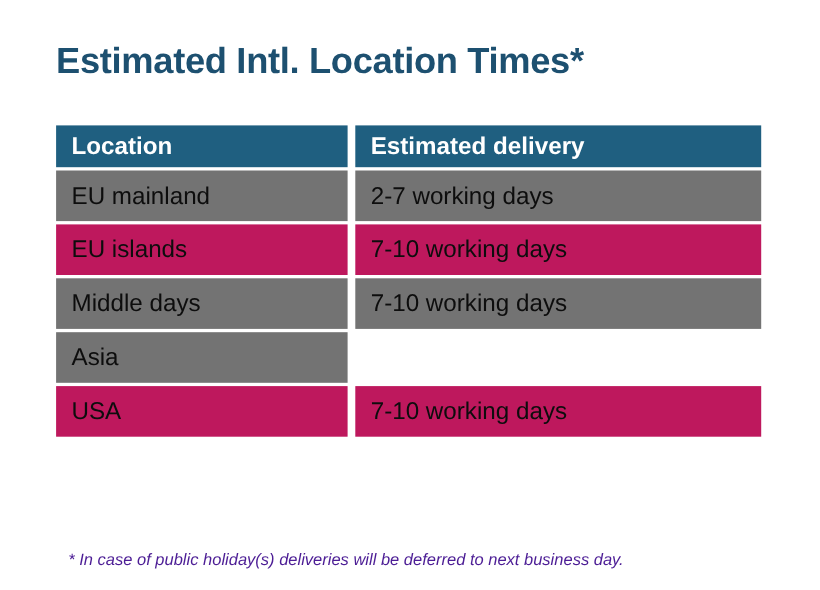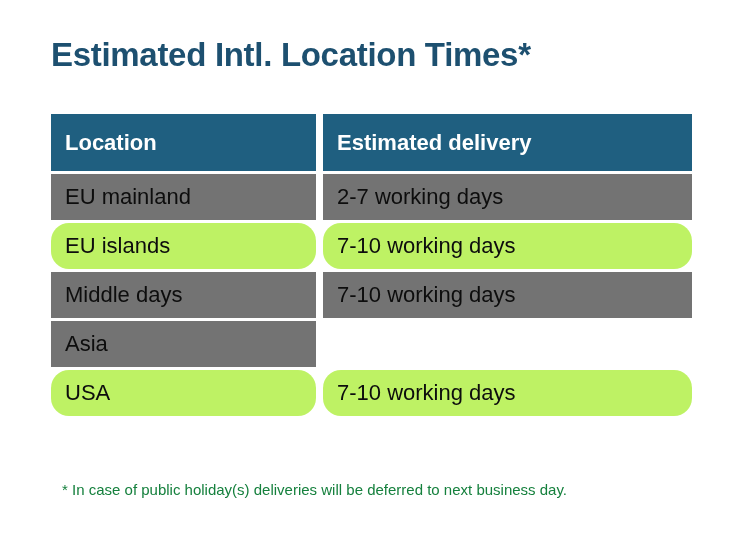--- a/index.html
+++ b/index.html
@@ -54,37 +54,37 @@
     width: 265px;
     margin-right: 7px;
   }
   .cell-delivery {
     width: 369px;
   }
   .header-row .cell {
     background: #1f5f80;
     color: #ffffff;
     font-weight: bold;
-    height: 57px;
+    height: 38px;
     font-size: 22px;
   }
   .row-odd .cell {
     background: #737373;
   }
   .row-even .cell {
-    background: #bef264;
-    border-radius: 18px;
+    background: #be185d;
   }
   .footnote {
     position: absolute;
     left: 62px;
-    top: 481px;
+    top: 501px;
     font-size: 15px;
-    color: #15803d;
+    color: #4c1d95;
     white-space: nowrap;
+    font-style: italic;
   }
 </style>
 </head>
 <body>
 
 <div class="page">
 
   <div class="page-title">Estimated Intl. Location Times*</div>
 
   <div class="delivery-table">

